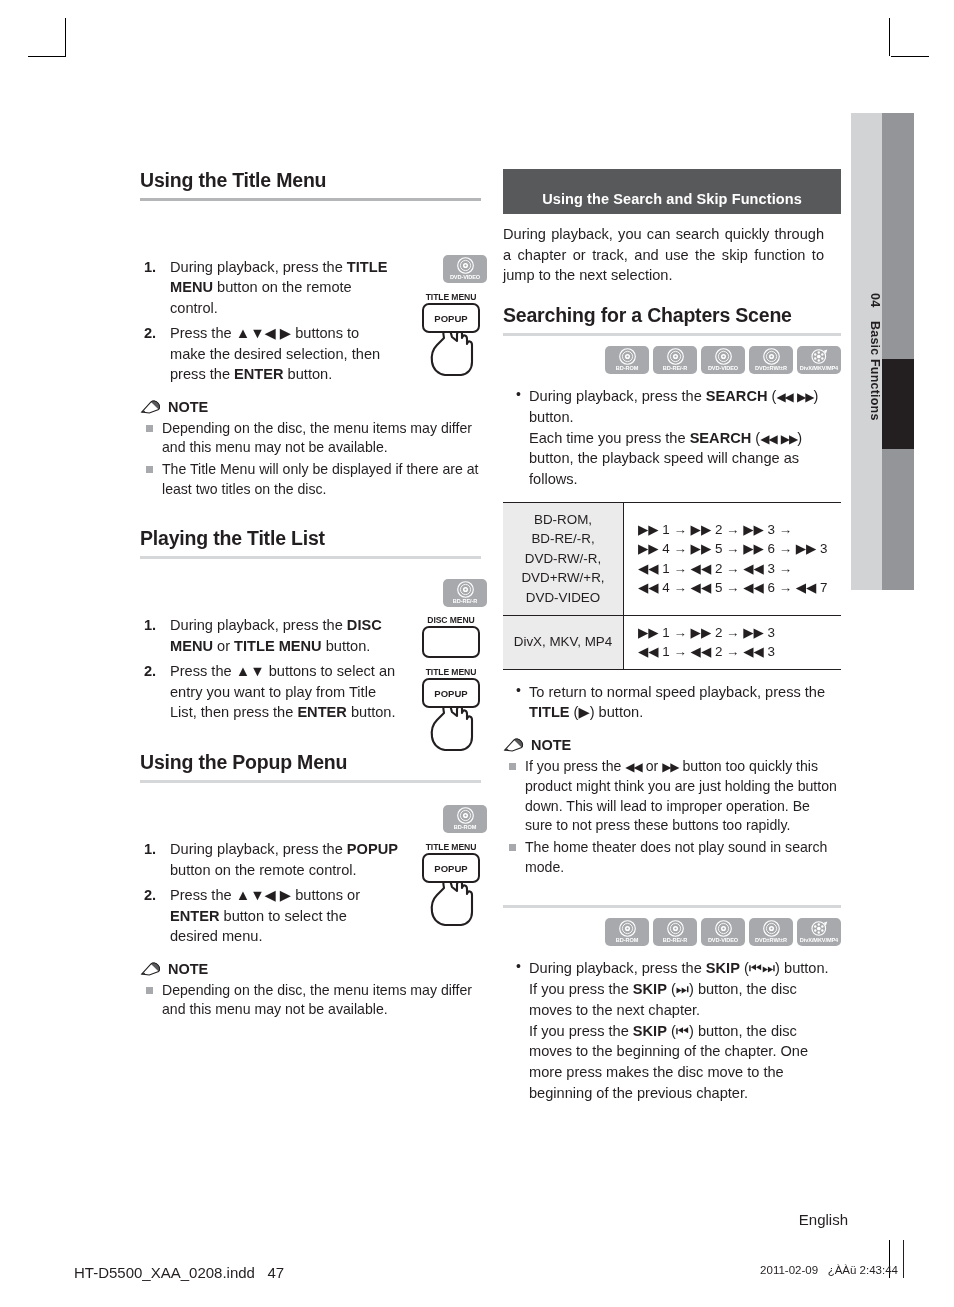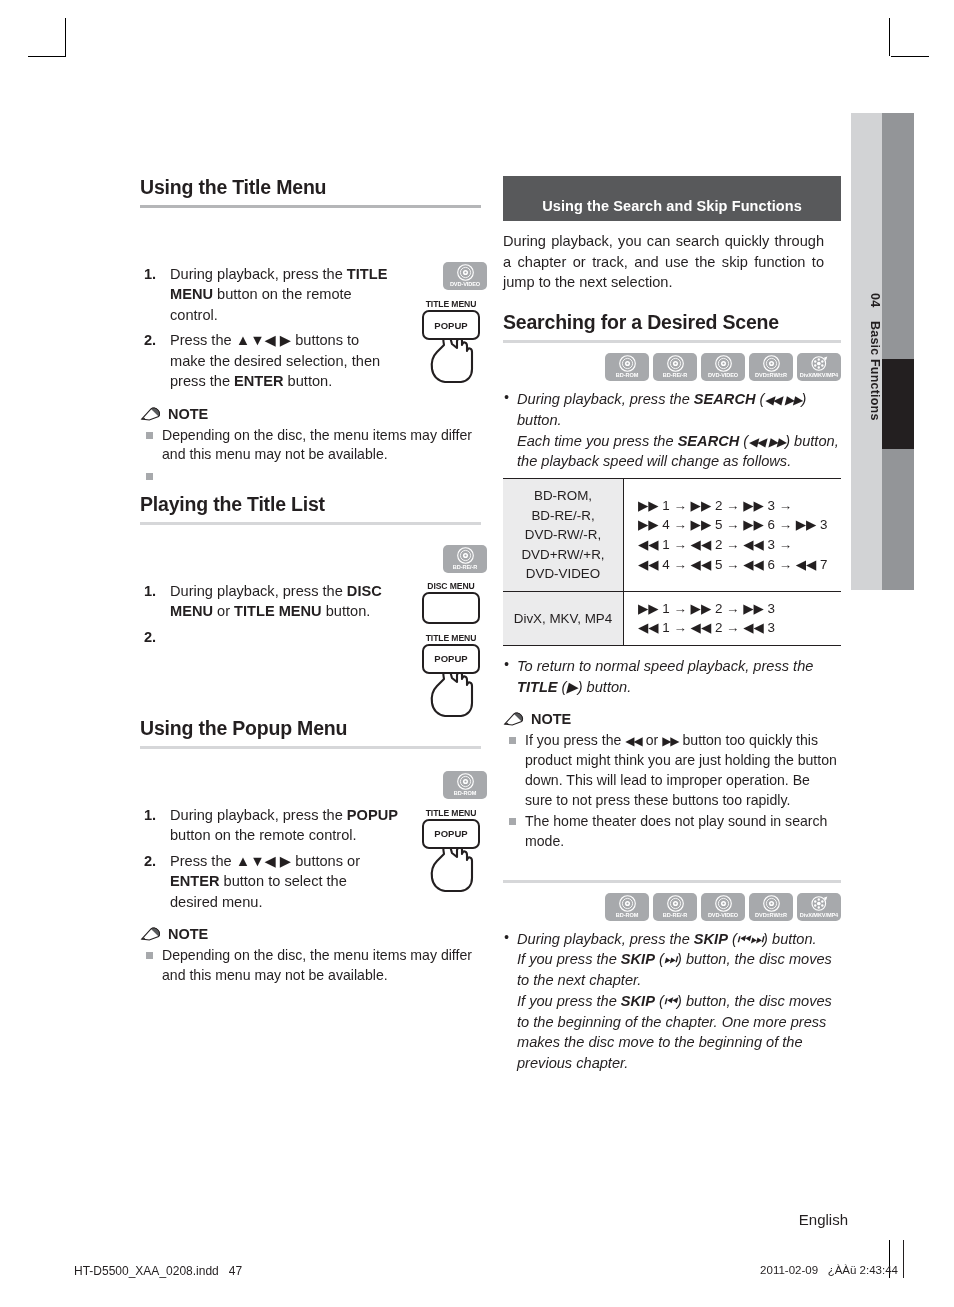--- a/index.html
+++ b/index.html
@@ -55,21 +55,21 @@
     padding-top: 10px;
     box-sizing: border-box;
     font-size: 12.5px;
     font-weight: bold;
     color: #231f20;
     letter-spacing: .2px;
   }
   #side-tab .vtext .num { margin-bottom: 14px; }
 
   
-  .col { position: absolute; top: 176px; }
+  .col { position: absolute; top: 169px; }
   #left-col  { left: 140px; width: 341px; }
   #right-col { left: 503px; width: 338px; }
 
   
   .h2 {
     font-size: 19.5px;
     font-weight: bold;
     color: #231f20;
     margin: 0 0 6px 0;
     letter-spacing: -.2px;
@@ -110,21 +110,21 @@
     line-height: 1.40;
   }
   ol.steps li .num {
     position: absolute;
     left: 4px; top: 0;
     font-weight: bold;
   }
   b { font-weight: bold; }
 
   
-  ul.dots { margin: 0; padding: 0; list-style: none; font-style: italic; }
+  ul.dots { margin: 12px; padding: 0; list-style: none; }
   ul.dots > li {
     position: relative;
     padding-left: 14px;
     font-size: 14.6px;
     line-height: 1.42;
     margin-bottom: 4px;
   }
   ul.dots > li:before {
     content: "\2022";
     position: absolute; left: 1px; top: -1px;
@@ -241,21 +241,21 @@
     position: absolute;
     left: 0; top: 1211px;
     width: 848px;
     text-align: right;
     font-size: 15px;
     color: #231f20;
   }
   #footer-file {
     position: absolute;
     left: 74px; top: 1264px;
-    font-size: 12px;
+    font-size: 15px;
     color: #231f20;
     white-space: pre;
   }
   #footer-date {
     position: absolute;
     right: 56px; top: 1264px;
     font-size: 11.5px;
     color: #231f20;
     white-space: pre;
   }
@@ -325,33 +325,33 @@
   <div class="note-head">
     <svg class="pencil" viewBox="0 0 26 18">
       <path d="M2 15 L13 3 C15 1 19 2 21 4 C23 6 24 10 22 12 L11 16 Z" fill="#ffffff" stroke="#231f20" stroke-width="1.3"></path>
       <path d="M13 3 C15 1 19 2 21 4 C23 6 24 10 22 12" fill="#58595b" stroke="#231f20" stroke-width="1.1"></path>
       <path d="M2 15 L6 14" stroke="#231f20" stroke-width="1.1"></path>
     </svg>
     <span>NOTE</span>
   </div>
   <ul class="note-list">
     <li><span class="sq"></span><span>Depending on the disc, the menu items may differ and this menu may not be available.</span></li>
-    <li><span class="sq"></span></li>
+    <li><span class="sq"></span><span>The Title Menu will only be displayed if there are at least two titles on the disc.</span></li>
   </ul>
 
   <div style="height:26px;"></div>
   <h2 class="h2">Playing the Title List</h2>
   <div class="h2-rule"></div>
 
   <div style="position:relative; min-height:168px;">
     <div style="width:258px;">
       <div style="height:46px;"></div>
       <ol class="steps">
         <li><span class="num">1.</span><span>During playback, press the <b>DISC MENU</b> or <b>TITLE MENU</b> button.</span></li>
-        <li><span class="num">2.</span></li>
+        <li><span class="num">2.</span><span>Press the ▲▼ buttons to select an entry you want to play from Title List, then press the <b>ENTER</b> button.</span></li>
       </ol>
     </div>
 
     <div class="remote-wrap" style="right:-6px; top:10px;">
       <div class="badge-single">
         <div class="badge">
           <svg class="disc" viewBox="0 0 24 24">
             <circle cx="12" cy="12" r="11" fill="none" stroke="#fff" stroke-width="1.6"></circle>
             <circle cx="12" cy="12" r="7.2" fill="none" stroke="#fff" stroke-width="1.2"></circle>
             <circle cx="12" cy="12" r="3.6" fill="#fff"></circle>
@@ -422,21 +422,21 @@
     <li><span class="sq"></span><span>Depending on the disc, the menu items may differ and this menu may not be available.</span></li>
   </ul>
 </div>
 
 <div id="right-col" class="col">
 
   <div class="bar-heading">Using the Search and Skip Functions</div>
   <p class="body">During playback, you can search quickly through a chapter or track, and use the skip function to jump to the next selection.</p>
 
   <div style="height:18px;"></div>
-  <h2 class="h2">Searching for a Desired Scene</h2>
+  <h2 class="h2">Searching for a Chapters Scene</h2>
   <div class="h2-rule"></div>
 
   <div class="badges">
     <div class="badge">
       <svg class="disc" viewBox="0 0 24 24">
         <circle cx="12" cy="12" r="11" fill="none" stroke="#fff" stroke-width="1.6"></circle>
         <circle cx="12" cy="12" r="7.2" fill="none" stroke="#fff" stroke-width="1.2"></circle>
         <circle cx="12" cy="12" r="3.6" fill="#fff"></circle>
           <circle cx="12" cy="12" r="1.5" fill="#a7a9ac"></circle>
       </svg>

